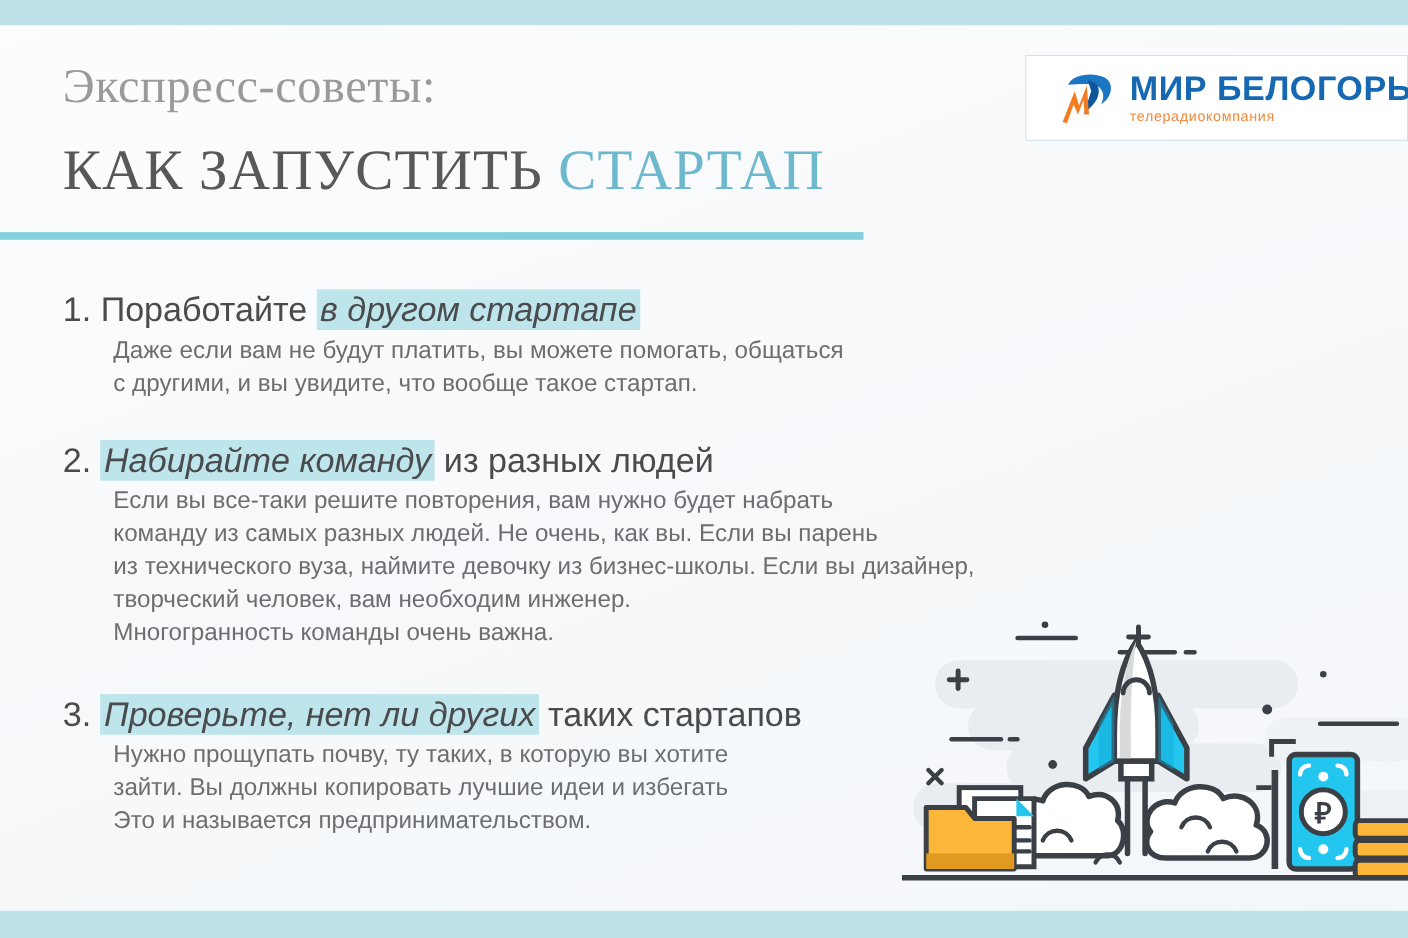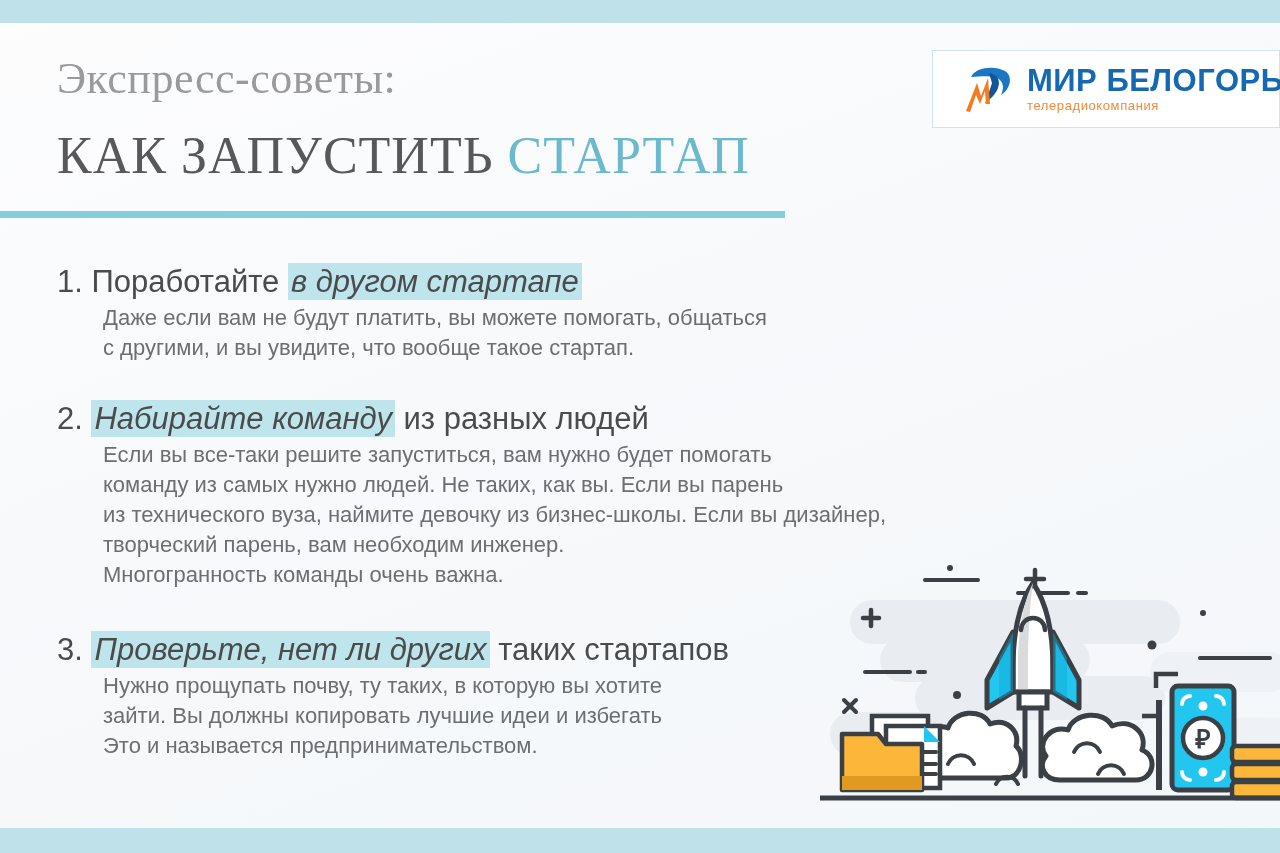--- a/index.html
+++ b/index.html
@@ -113,24 +113,24 @@
         <div>с другими, и вы увидите, что вообще такое стартап.</div>
       </div>
     </div>
 
     <div class="tip" id="tip-2">
       <div class="tip-head">
         <span class="tip-num">2.</span>
         <span></span><span class="hl">Набирайте команду</span><span> из разных людей</span>
       </div>
       <div class="tip-body">
-        <div>Если вы все-таки решите запуститься, вам нужно будет помогать</div>
-        <div>команду из самых нужно людей. Не таких, как вы. Если вы парень</div>
+        <div>Если вы все-таки решите повторения, вам нужно будет набрать</div>
+        <div>команду из самых разных людей. Не очень, как вы. Если вы парень</div>
         <div>из технического вуза, наймите девочку из бизнес-школы. Если вы дизайнер,</div>
-        <div>творческий парень, вам необходим инженер.</div>
+        <div>творческий человек, вам необходим инженер.</div>
         <div>Многогранность команды очень важна.</div>
       </div>
     </div>
 
     <div class="tip" id="tip-3">
       <div class="tip-head">
         <span class="tip-num">3.</span>
         <span></span><span class="hl">Проверьте, нет ли других</span><span> таких стартапов</span>
       </div>
       <div class="tip-body">

